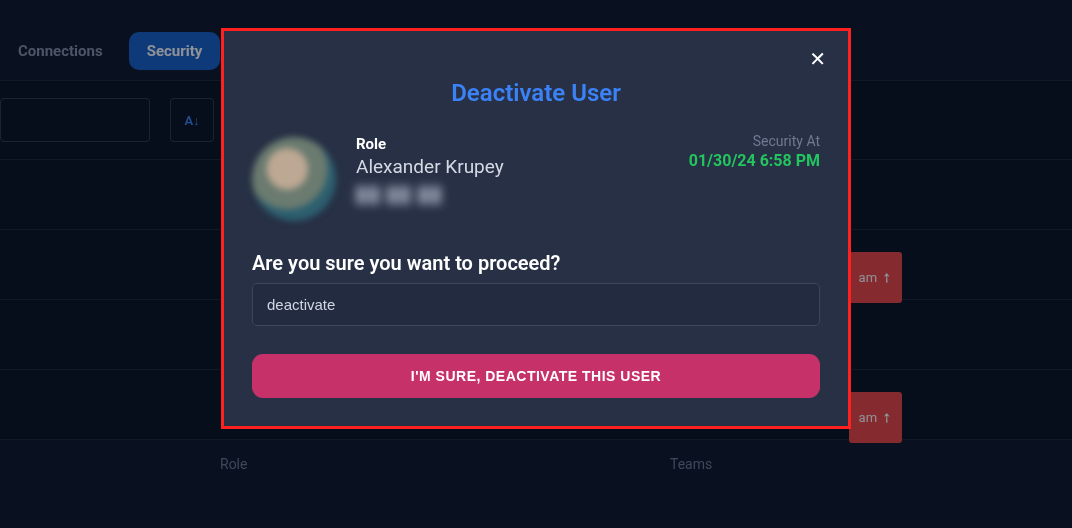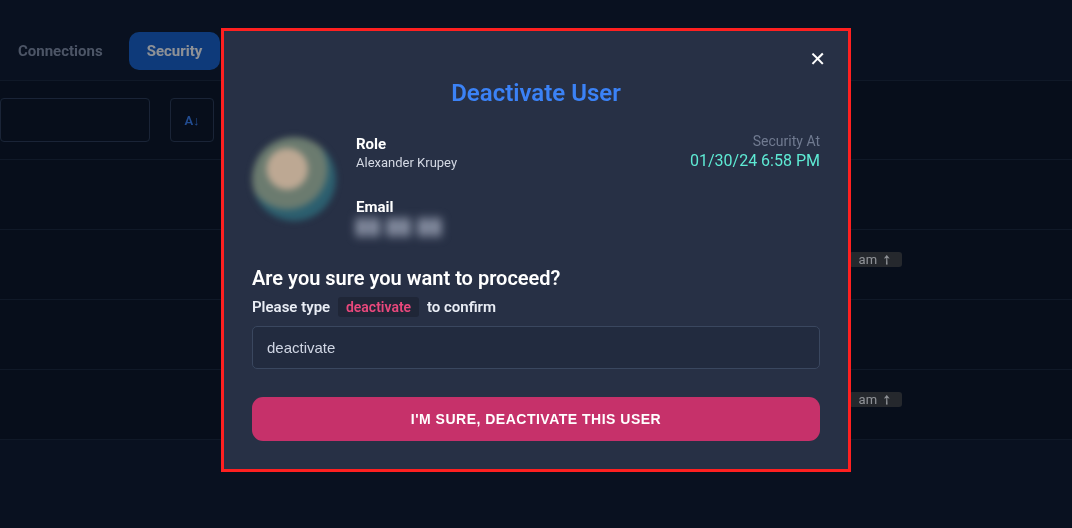--- a/index.html
+++ b/index.html
@@ -70,24 +70,24 @@
     }
     .bg-row {
       height: 70px;
       border-bottom: 1px solid #1a2538;
       position: relative;
     }
     .bg-team-pill {
       position: absolute;
       right: 170px;
       top: 22px;
-      background: #404040;
+      background: #ef4444;
       color: #fff;
       border-radius: 3px;
-      padding: 0 10px;
+      padding: 18px 10px;
       font-size: 13px;
       display: flex;
       align-items: center;
       gap: 4px;
     }
     .bg-arrow {
       transform: rotate(-45deg);
       display: inline-block;
     }
     .bg-footer {
@@ -156,41 +156,41 @@
       gap: 2px;
     }
     .field-label {
       font-weight: 700;
       font-size: 15px;
       color: #fff;
       margin-top: 2px;
     }
     .field-value {
       color: #d4d9e4;
-      font-size: 13px;
-      margin-bottom: 24px;
+      font-size: 19px;
+      margin-bottom: 6px;
     }
     .email-blur {
       color: #8d95a8;
       filter: blur(5px);
       font-size: 15px;
       letter-spacing: 2px;
     }
     .created-col {
       text-align: right;
       flex-shrink: 0;
     }
     .created-label {
       color: #707a90;
       font-size: 14px;
     }
     .created-value {
-      color: #5eead4;
+      color: #22c55e;
       font-size: 16px;
-      font-weight: 400;
+      font-weight: 700;
       margin-top: 2px;
     }
     .prompt-heading {
       font-size: 20px;
       font-weight: 600;
       color: #fff;
       margin-bottom: 8px;
     }
     .confirm-line {
       font-size: 15px;
@@ -274,34 +274,28 @@
       <span>✕</span>
     </button>
 
     <div class="modal-title">Deactivate User</div>
 
     <div class="user-row">
       <div class="avatar"></div>
       <div class="user-fields">
         <div class="field-label">Role</div>
         <div class="field-value">Alexander Krupey</div>
-        <div class="field-label">Email</div>
         <div class="email-blur">██  ██  ██</div>
       </div>
       <div class="created-col">
         <div class="created-label">Security At</div>
         <div class="created-value">01/30/24 6:58 PM</div>
       </div>
     </div>
 
     <div class="prompt-heading">Are you sure you want to proceed?</div>
 
-    <div class="confirm-line">
-      <span>Please type</span>
-      <span class="kw">deactivate</span>
-      <span>to confirm</span>
-    </div>
 
     <input class="confirm-input" type="text" value="deactivate" style="">
 
     <button class="danger-btn">I'M SURE, DEACTIVATE THIS USER</button>
   </div>
 </div>
 
 </body></html>

